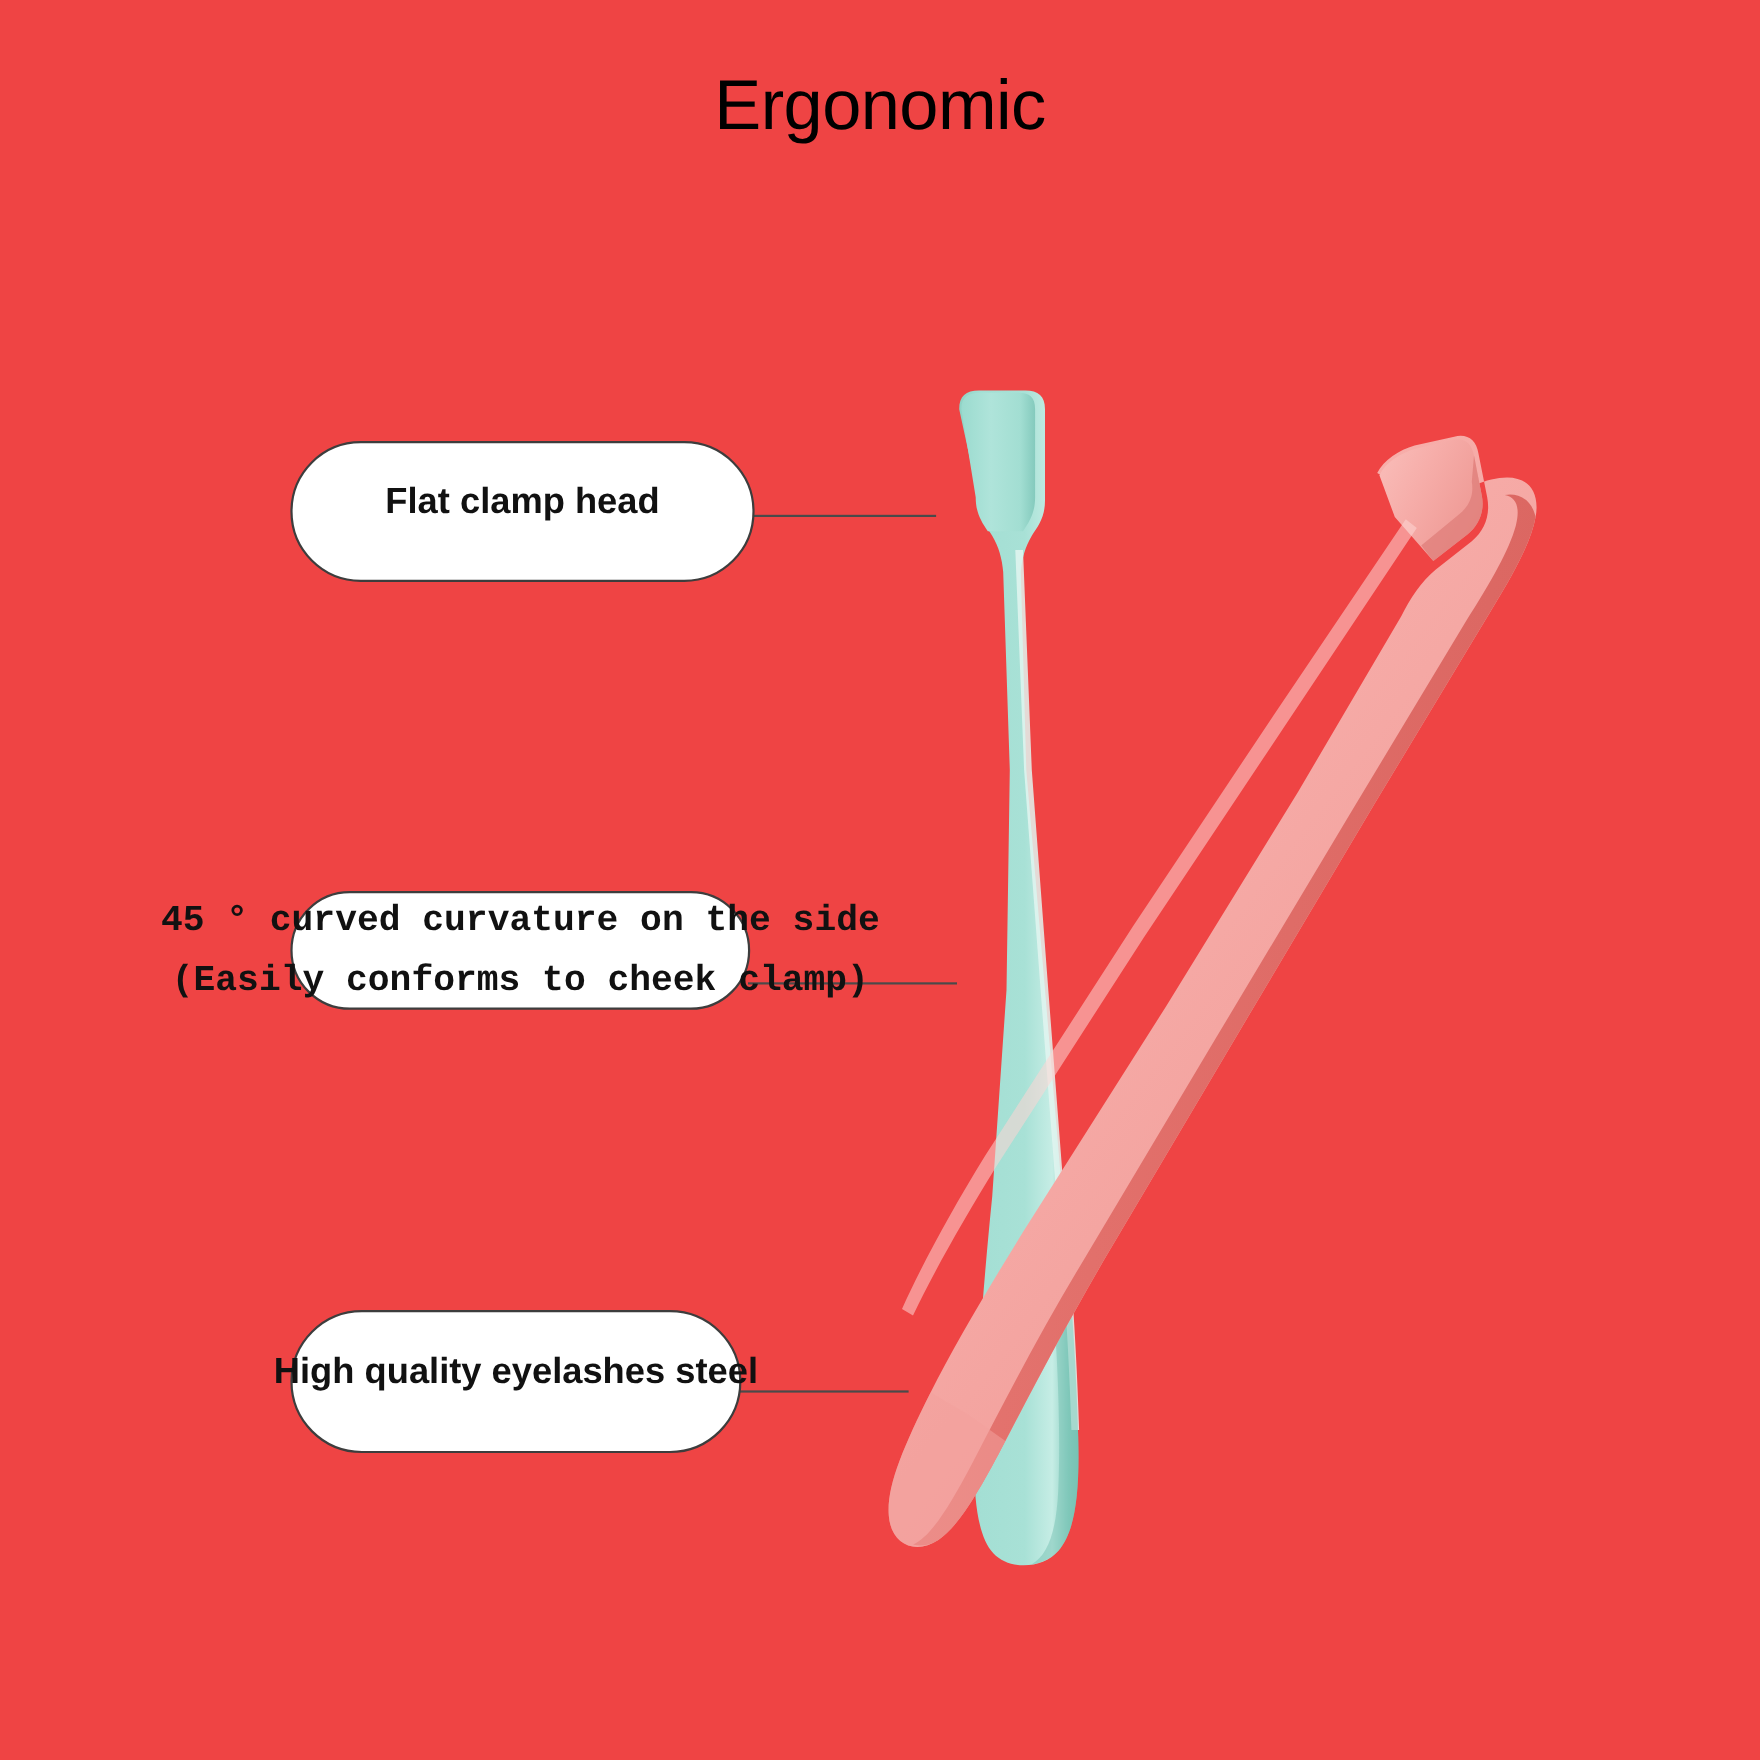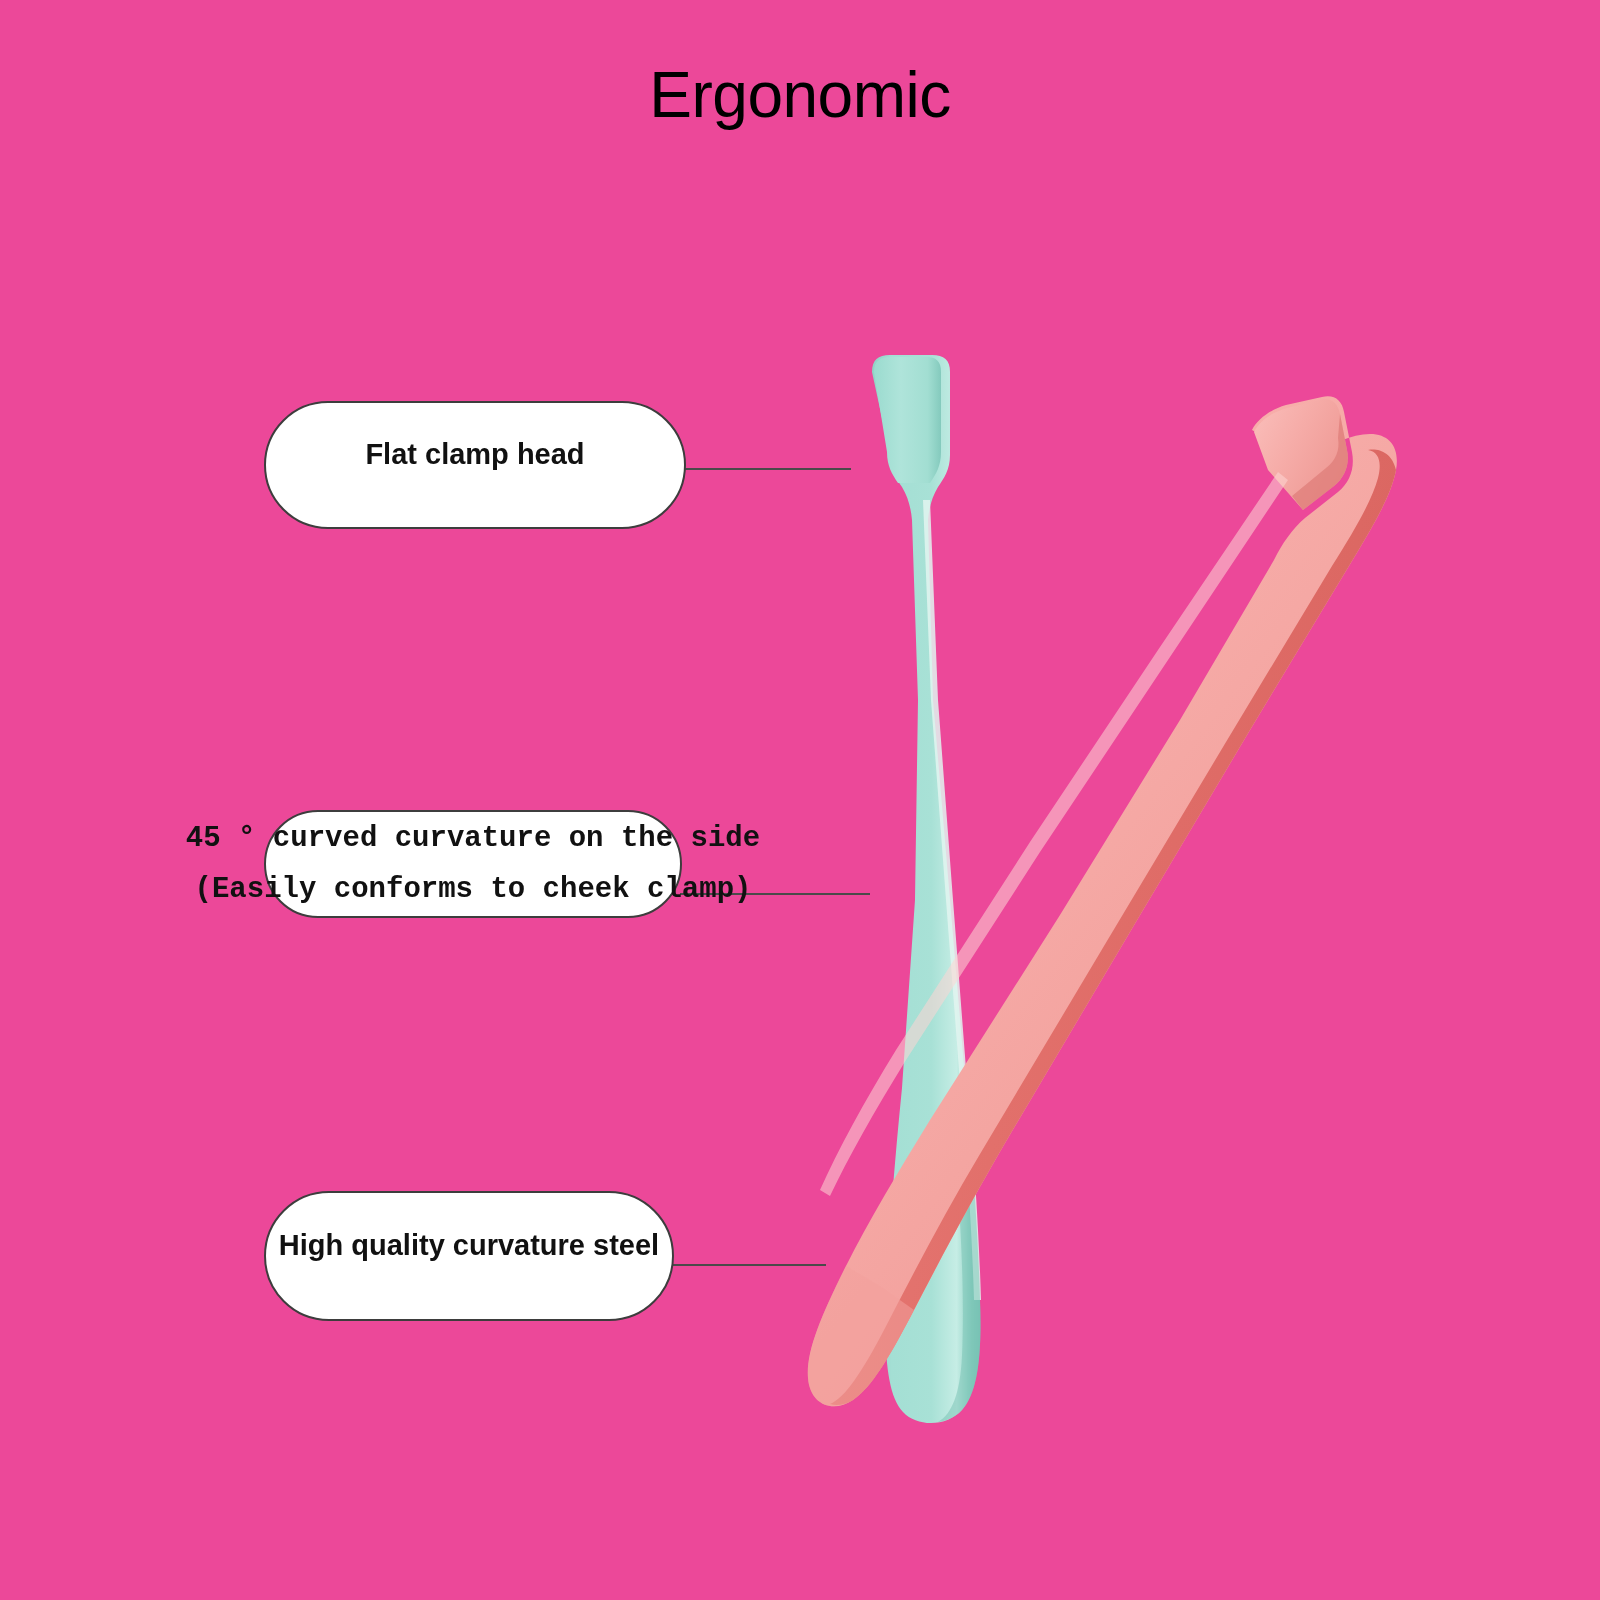--- a/index.html
+++ b/index.html
@@ -4,21 +4,21 @@
 <style>
   html, body {
     margin: 0;
     padding: 0;
     background: #ffffff;
   }
   #page {
     position: relative;
     width: 1600px;
     height: 1600px;
-    background: #ec4899;
+    background: #ef4444;
     overflow: hidden;
     font-family: "Liberation Sans", sans-serif;
     color: #000000;
   }
 
   
   .heading-block {
     position: absolute;
     left: 0;
     width: 1600px;
@@ -46,21 +46,21 @@
     border: 2px solid #3d3d3d;
     border-radius: 999px;
     background: #ffffff;
     display: flex;
     flex-direction: column;
     align-items: center;
     justify-content: center;
     z-index: 5;
   }
   .callout-line {
-    font-size: 29px;
+    font-size: 33px;
     font-weight: 600;
     line-height: 1.0;
     white-space: nowrap;
     color: #111111;
   }
   .callout-line.primary { margin-bottom: 22px; }
 
   #callout-1 { left: 264px; top: 401px;  width: 422px; height: 128px; }
   #callout-2 { left: 264px; top: 810px;  width: 418px; height: 108px; font-family: Liberation Mono, monospace; }
   #callout-3 { left: 264px; top: 1191px; width: 410px; height: 130px; }
@@ -253,16 +253,16 @@
   <div class="callout" id="callout-1">
     <div class="callout-line primary">Flat clamp head</div>
   </div>
 
   <div class="callout" id="callout-2">
     <div class="callout-line primary">45 °  curved curvature on the side</div>
     <div class="callout-line">(Easily conforms to cheek clamp)</div>
   </div>
 
   <div class="callout" id="callout-3">
-    <div class="callout-line primary">High quality curvature steel</div>
+    <div class="callout-line primary">High quality eyelashes steel</div>
   </div>
 
 </div>
 
 </body></html>

